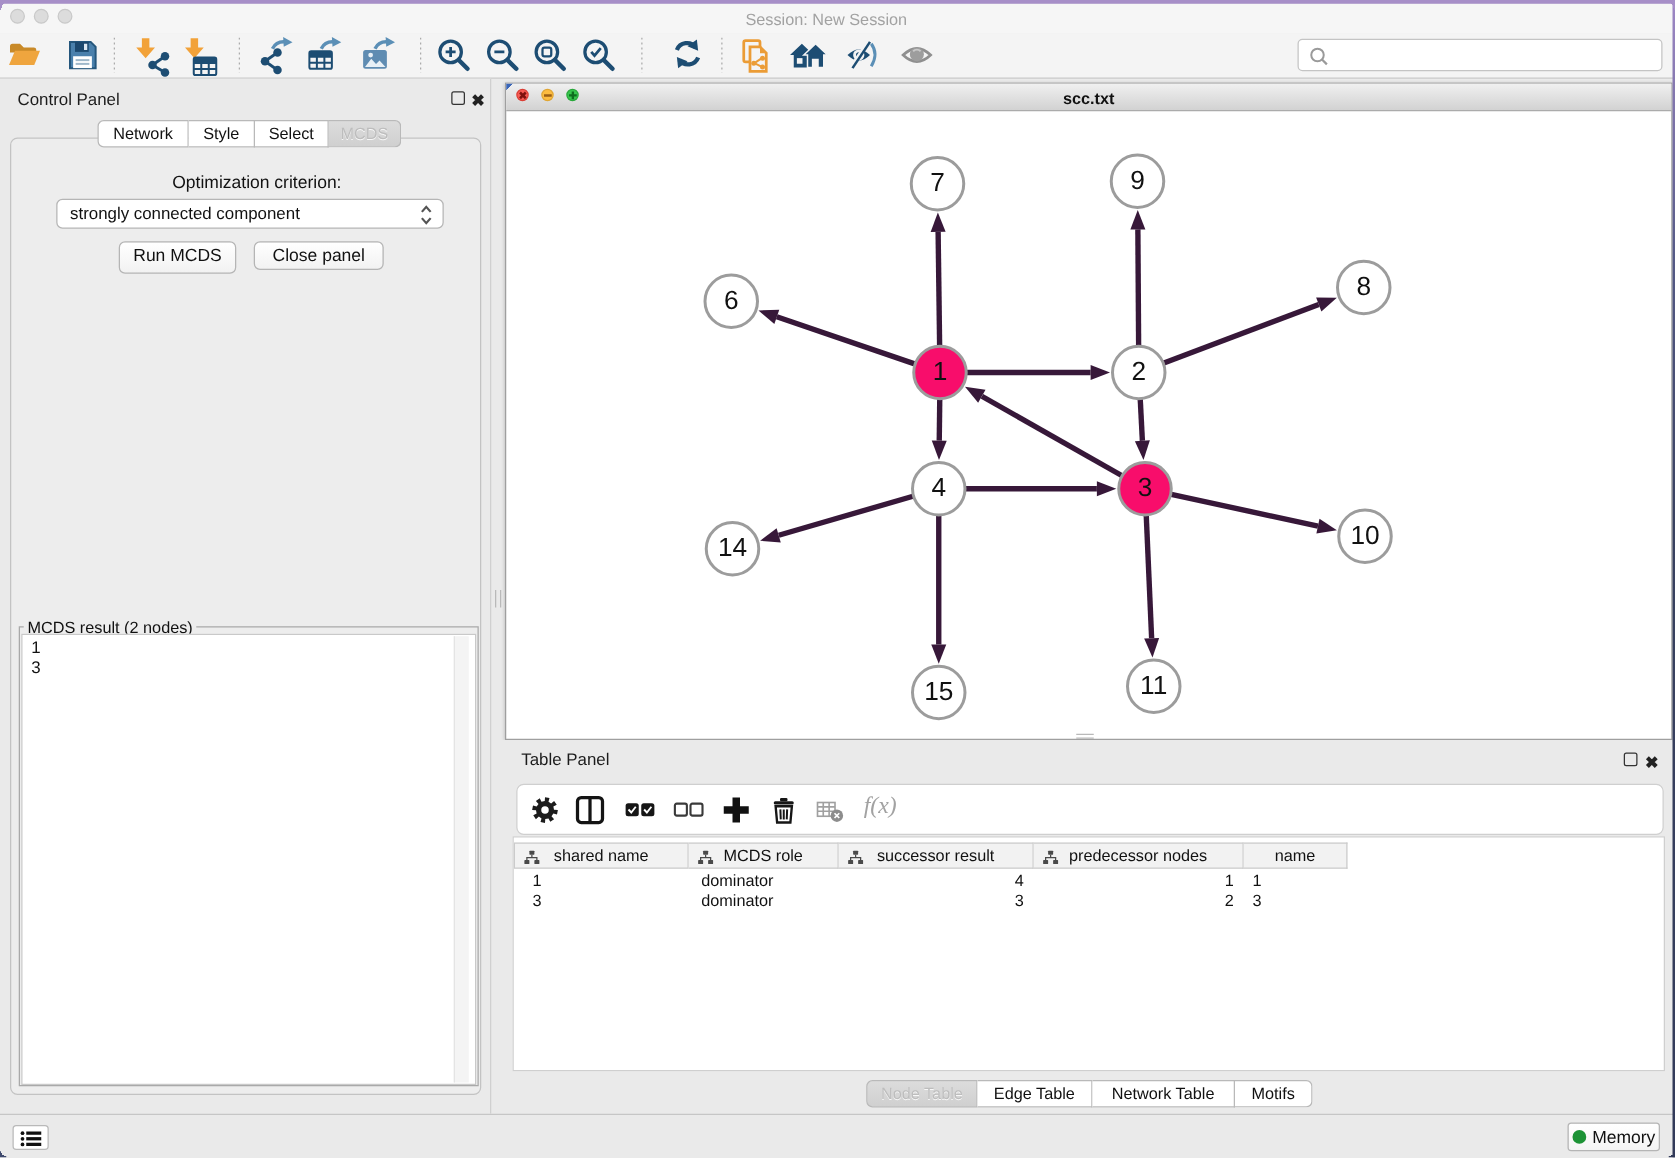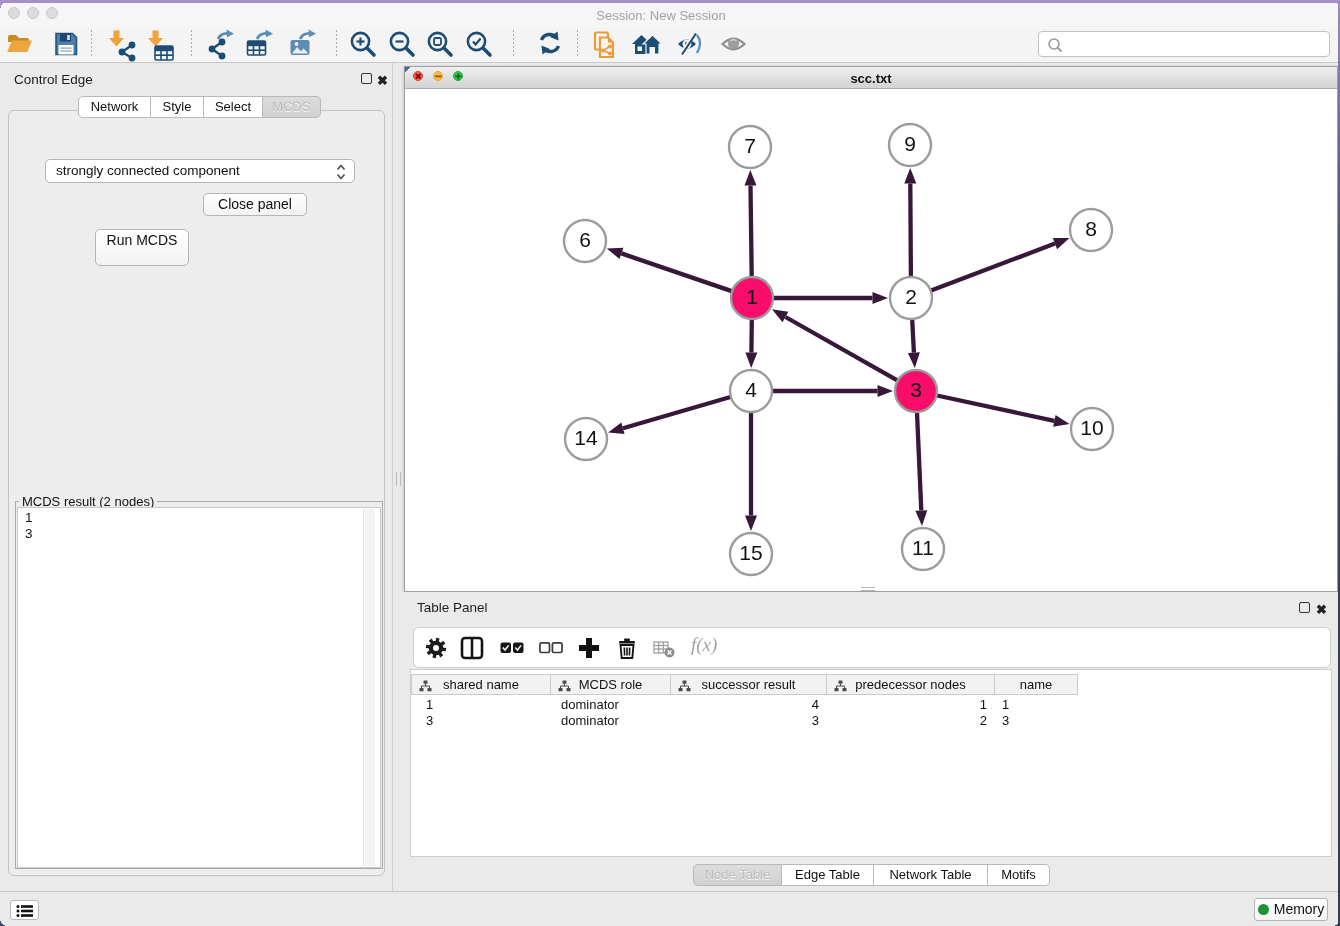--- a/index.html
+++ b/index.html
@@ -194,35 +194,36 @@
     </svg>
   <div class="abs" id="searchbox">
       <svg width="20" height="20" viewBox="0 0 20 20" style="position:absolute;left:6px;top:3px">
         <circle cx="9" cy="9" r="5" fill="none" stroke="#9a9a9a" stroke-width="1.6"></circle>
         <line x1="12.6" y1="12.6" x2="16.5" y2="16.5" stroke="#9a9a9a" stroke-width="1.8"></line>
       </svg>
     </div>
 </div>
 
 <div class="abs" id="cpanel">
-  <div class="abs pheader" style="left:14px; top:9px;">Control Edge</div>
+  <div class="abs pheader" style="left:14px; top:9px;">Control Panel</div>
   <div class="abs float-ic" style="left:361px; top:10px;"></div>
   <div class="abs close-ic" style="left:377px; top:12px;">✖</div>
   <div class="tabbar" style="left:78px; top:33px;">
     <div class="tab first" style="width:73px">Network</div>
     <div class="tab" style="width:53px">Style</div>
     <div class="tab" style="width:59px">Select</div>
     <div class="tab last sel" style="width:58px">MCDS</div>
   </div>
   <div class="abs" id="tabpane">
+    <div class="abs" style="left:9px; top:26px; width:375px; text-align:center; font-size:14px; color:#111;">Optimization criterion:</div>
     <div class="abs" id="optsel">strongly connected component<svg width="12" height="18" viewBox="0 0 12 18" style="position:absolute;right:7px;top:3px">
           <path d="M2.5,6.5 L6,2.5 9.5,6.5" fill="none" stroke="#555" stroke-width="1.8"></path>
           <path d="M2.5,11.5 L6,15.5 9.5,11.5" fill="none" stroke="#555" stroke-width="1.8"></path>
         </svg></div>
-    <div class="btn" style="left:86px; top:82px; width:94px; height:37px; line-height:21px;margin-top:36px;">Run MCDS</div>
+    <div class="btn" style="left:86px; top:82px; width:94px; height:26px; line-height:21px;">Run MCDS</div>
     <div class="btn" style="left:194px; top:82px; width:104px; height:23px; line-height:21px;">Close panel</div>
     <div class="abs" id="mcdsbox">
       <div id="mcdslegend">MCDS result (2 nodes)</div>
       <div id="mcdstext">1<br>3<div id="mcdsscroll"></div></div>
     </div>
   </div>
 </div>
 
 <div class="abs" id="netwin">
   <div class="abs" style="left:0;top:0;width:6px;height:6px;background:linear-gradient(135deg,#3a66b8 0%,#3a66b8 45%,rgba(0,0,0,0) 45%);z-index:3"></div>

